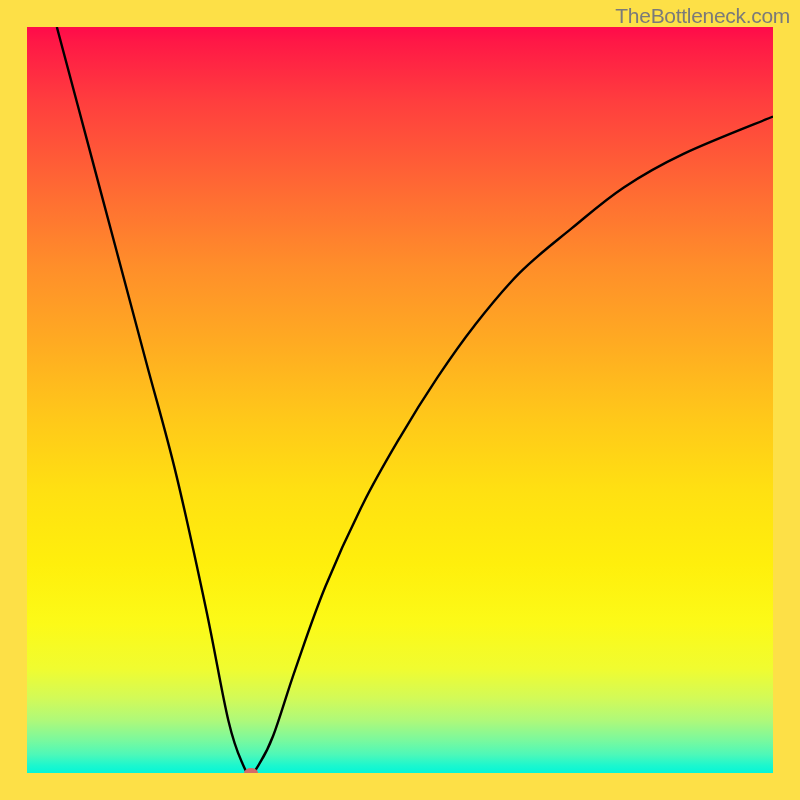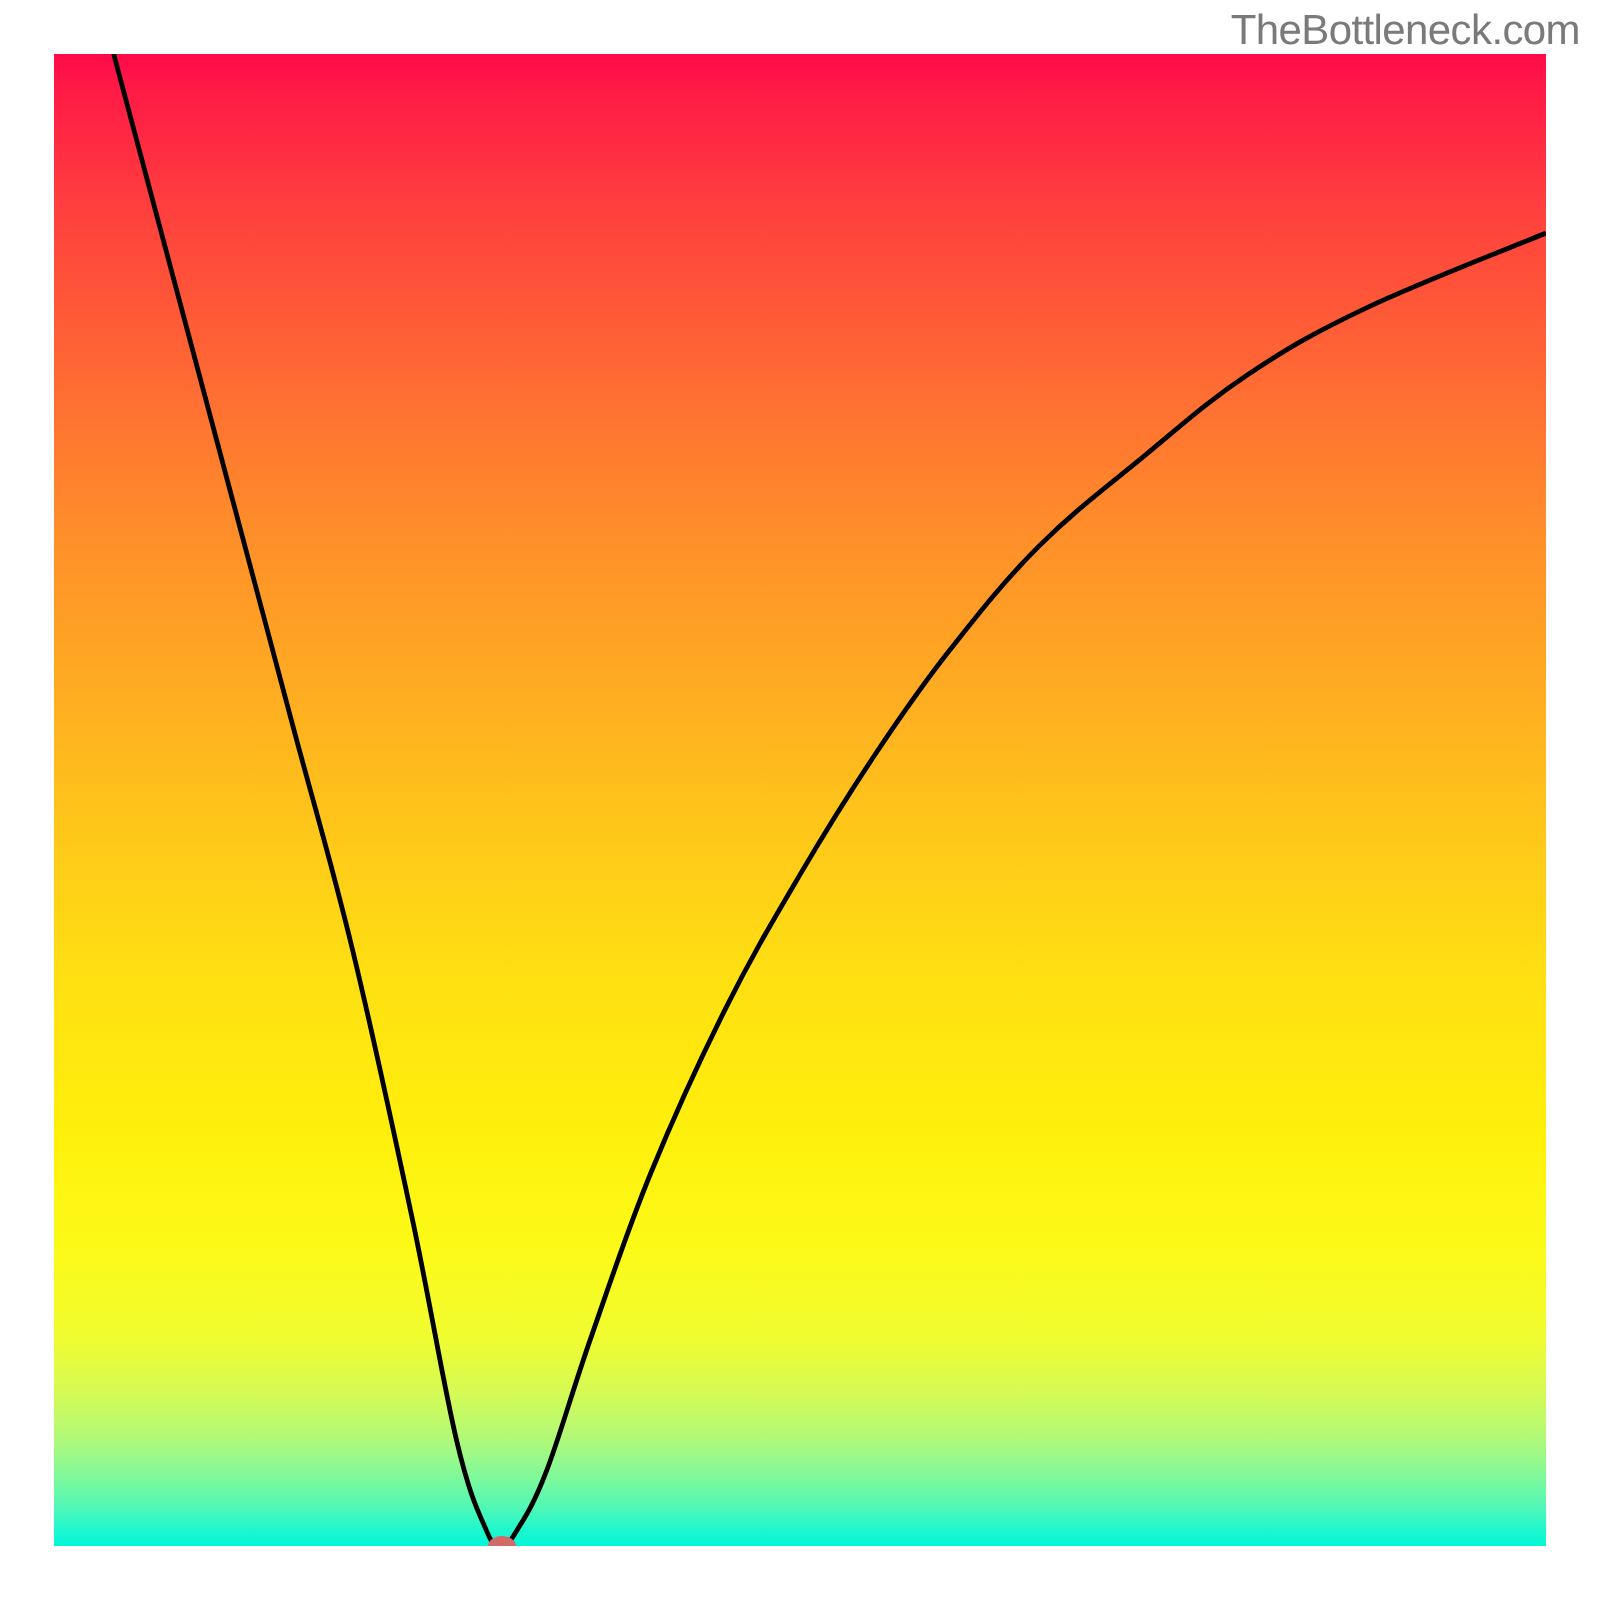--- a/index.html
+++ b/index.html
@@ -10,21 +10,21 @@
     background: #000;
     font-family: Arial, sans-serif;
     position: relative;
   }
   .frame {
     position: absolute;
     top: 0;
     left: 0;
     width: 800px;
     height: 800px;
-    background: #ffffff;
+    background: #fde047;
   }
   .plot-area {
     position: absolute;
     top: 27px;
     left: 27px;
     width: 746px;
     height: 746px;
     overflow: hidden;
   }
   .gradient {

